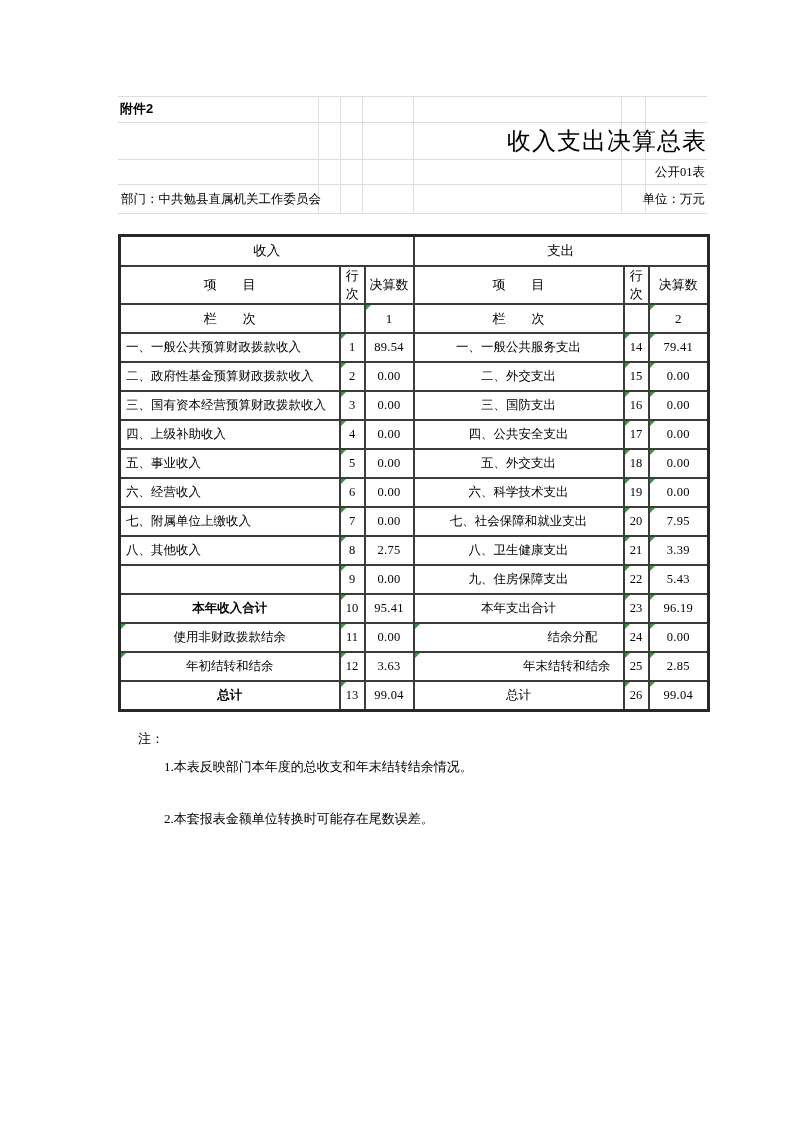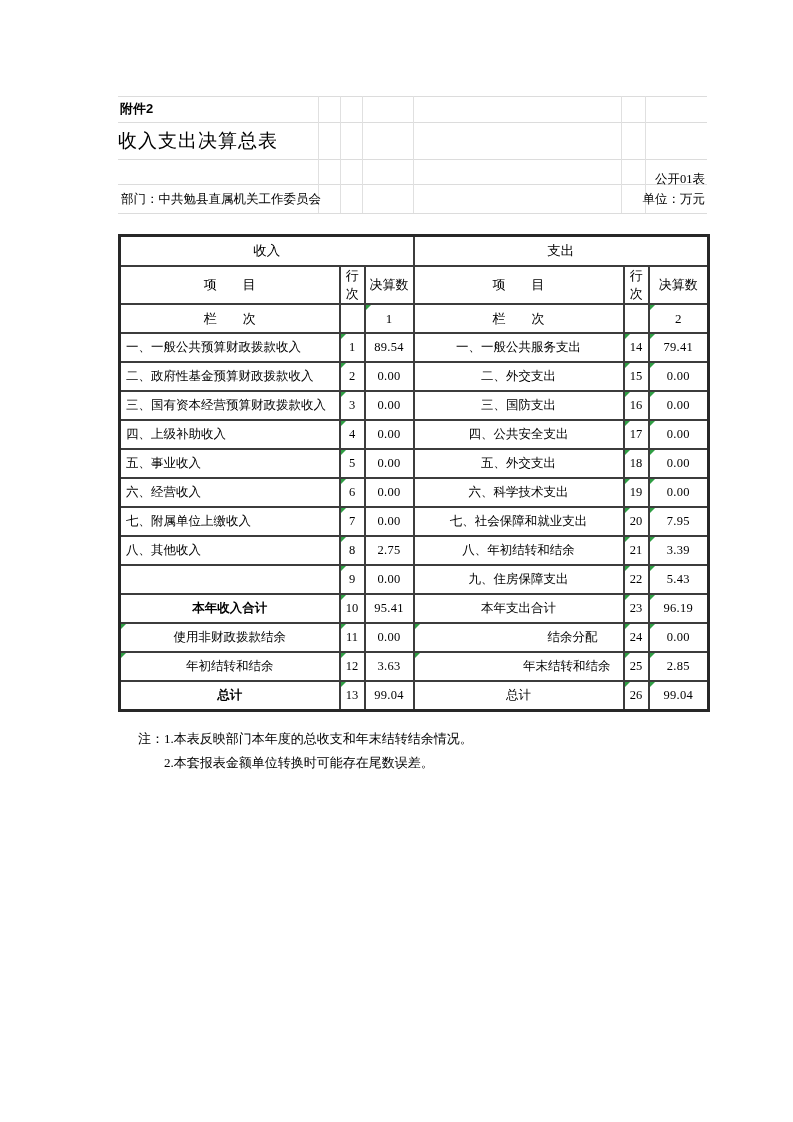--- a/index.html
+++ b/index.html
@@ -12,24 +12,24 @@
   .hline { position:absolute; height:1px; background:#dcdcdc; left:118px; width:589px; }
   .vline { position:absolute; width:1px; background:#e0e0e0; top:96px; height:117px; }
 
   .attach {
     position:absolute; left:120px; top:96px; height:26px; line-height:26px;
     font-family:"Liberation Sans","DejaVu Sans",sans-serif;
     font-weight:bold; font-size:13px;
   }
   .doc-title {
     position:absolute; left:118px; width:589px; top:123px; height:36px; line-height:36px;
-    text-align:left; font-size:19px; letter-spacing:1px; white-space:nowrap;
+    text-align:right; font-size:24px; letter-spacing:1px; white-space:nowrap;
   }
   .table-code {
-    position:absolute; left:118px; width:587px; top:167px; height:25px; line-height:25px;
+    position:absolute; left:118px; width:587px; top:160px; height:25px; line-height:25px;
     text-align:right; font-size:12.5px;
   }
   .meta-row {
     position:absolute; left:118px; width:587px; top:184px; height:37px; line-height:30px;
     font-size:12.5px;
   }
   .meta-row .dept { float:left; padding-left:3px; }
   .meta-row .unit { float:right; }
 
   .tbl-wrap { position:absolute; left:118px; top:234px; }
@@ -55,21 +55,21 @@
   .c-val { letter-spacing:0.3px; }
   .tri {
     position:absolute; top:0; left:0; width:0; height:0;
     border-top:5px solid #2f9e44; border-right:5px solid transparent;
   }
   .notes {
     position:absolute; left:138px; top:727px; display:flex;
     font-size:13px; line-height:24px;
   }
   .notes .note-label { white-space:nowrap; }
-  .notes .note-lines div { white-space:nowrap; }
+  .notes .note-lines div { white-space:nowrap;margin-top:28px; }
 </style>
 </head>
 <body>
 
 <div class="hline" style="top:96px"></div>
 <div class="hline" style="top:122px"></div>
 <div class="hline" style="top:159px"></div>
 <div class="hline" style="top:184px"></div>
 <div class="hline" style="top:213px"></div>
 <div class="vline" style="left:318px"></div>
@@ -173,21 +173,21 @@
           <td class="c-rowno">7<span class="tri"></span></td>
           <td class="c-val">0.00</td>
           <td class="c-item al-center">七、社会保障和就业支出</td>
           <td class="c-rowno">20<span class="tri"></span></td>
           <td class="c-val">7.95<span class="tri"></span></td>
         </tr>
         <tr class="data-row">
           <td class="c-item al-left">八、其他收入</td>
           <td class="c-rowno">8<span class="tri"></span></td>
           <td class="c-val">2.75</td>
-          <td class="c-item al-center">八、年初结转和结余</td>
+          <td class="c-item al-center">八、卫生健康支出</td>
           <td class="c-rowno">21<span class="tri"></span></td>
           <td class="c-val">3.39<span class="tri"></span></td>
         </tr>
         <tr class="data-row">
           <td class="c-item al-left"></td>
           <td class="c-rowno">9<span class="tri"></span></td>
           <td class="c-val">0.00</td>
           <td class="c-item al-center">九、住房保障支出</td>
           <td class="c-rowno">22<span class="tri"></span></td>
           <td class="c-val">5.43<span class="tri"></span></td>

